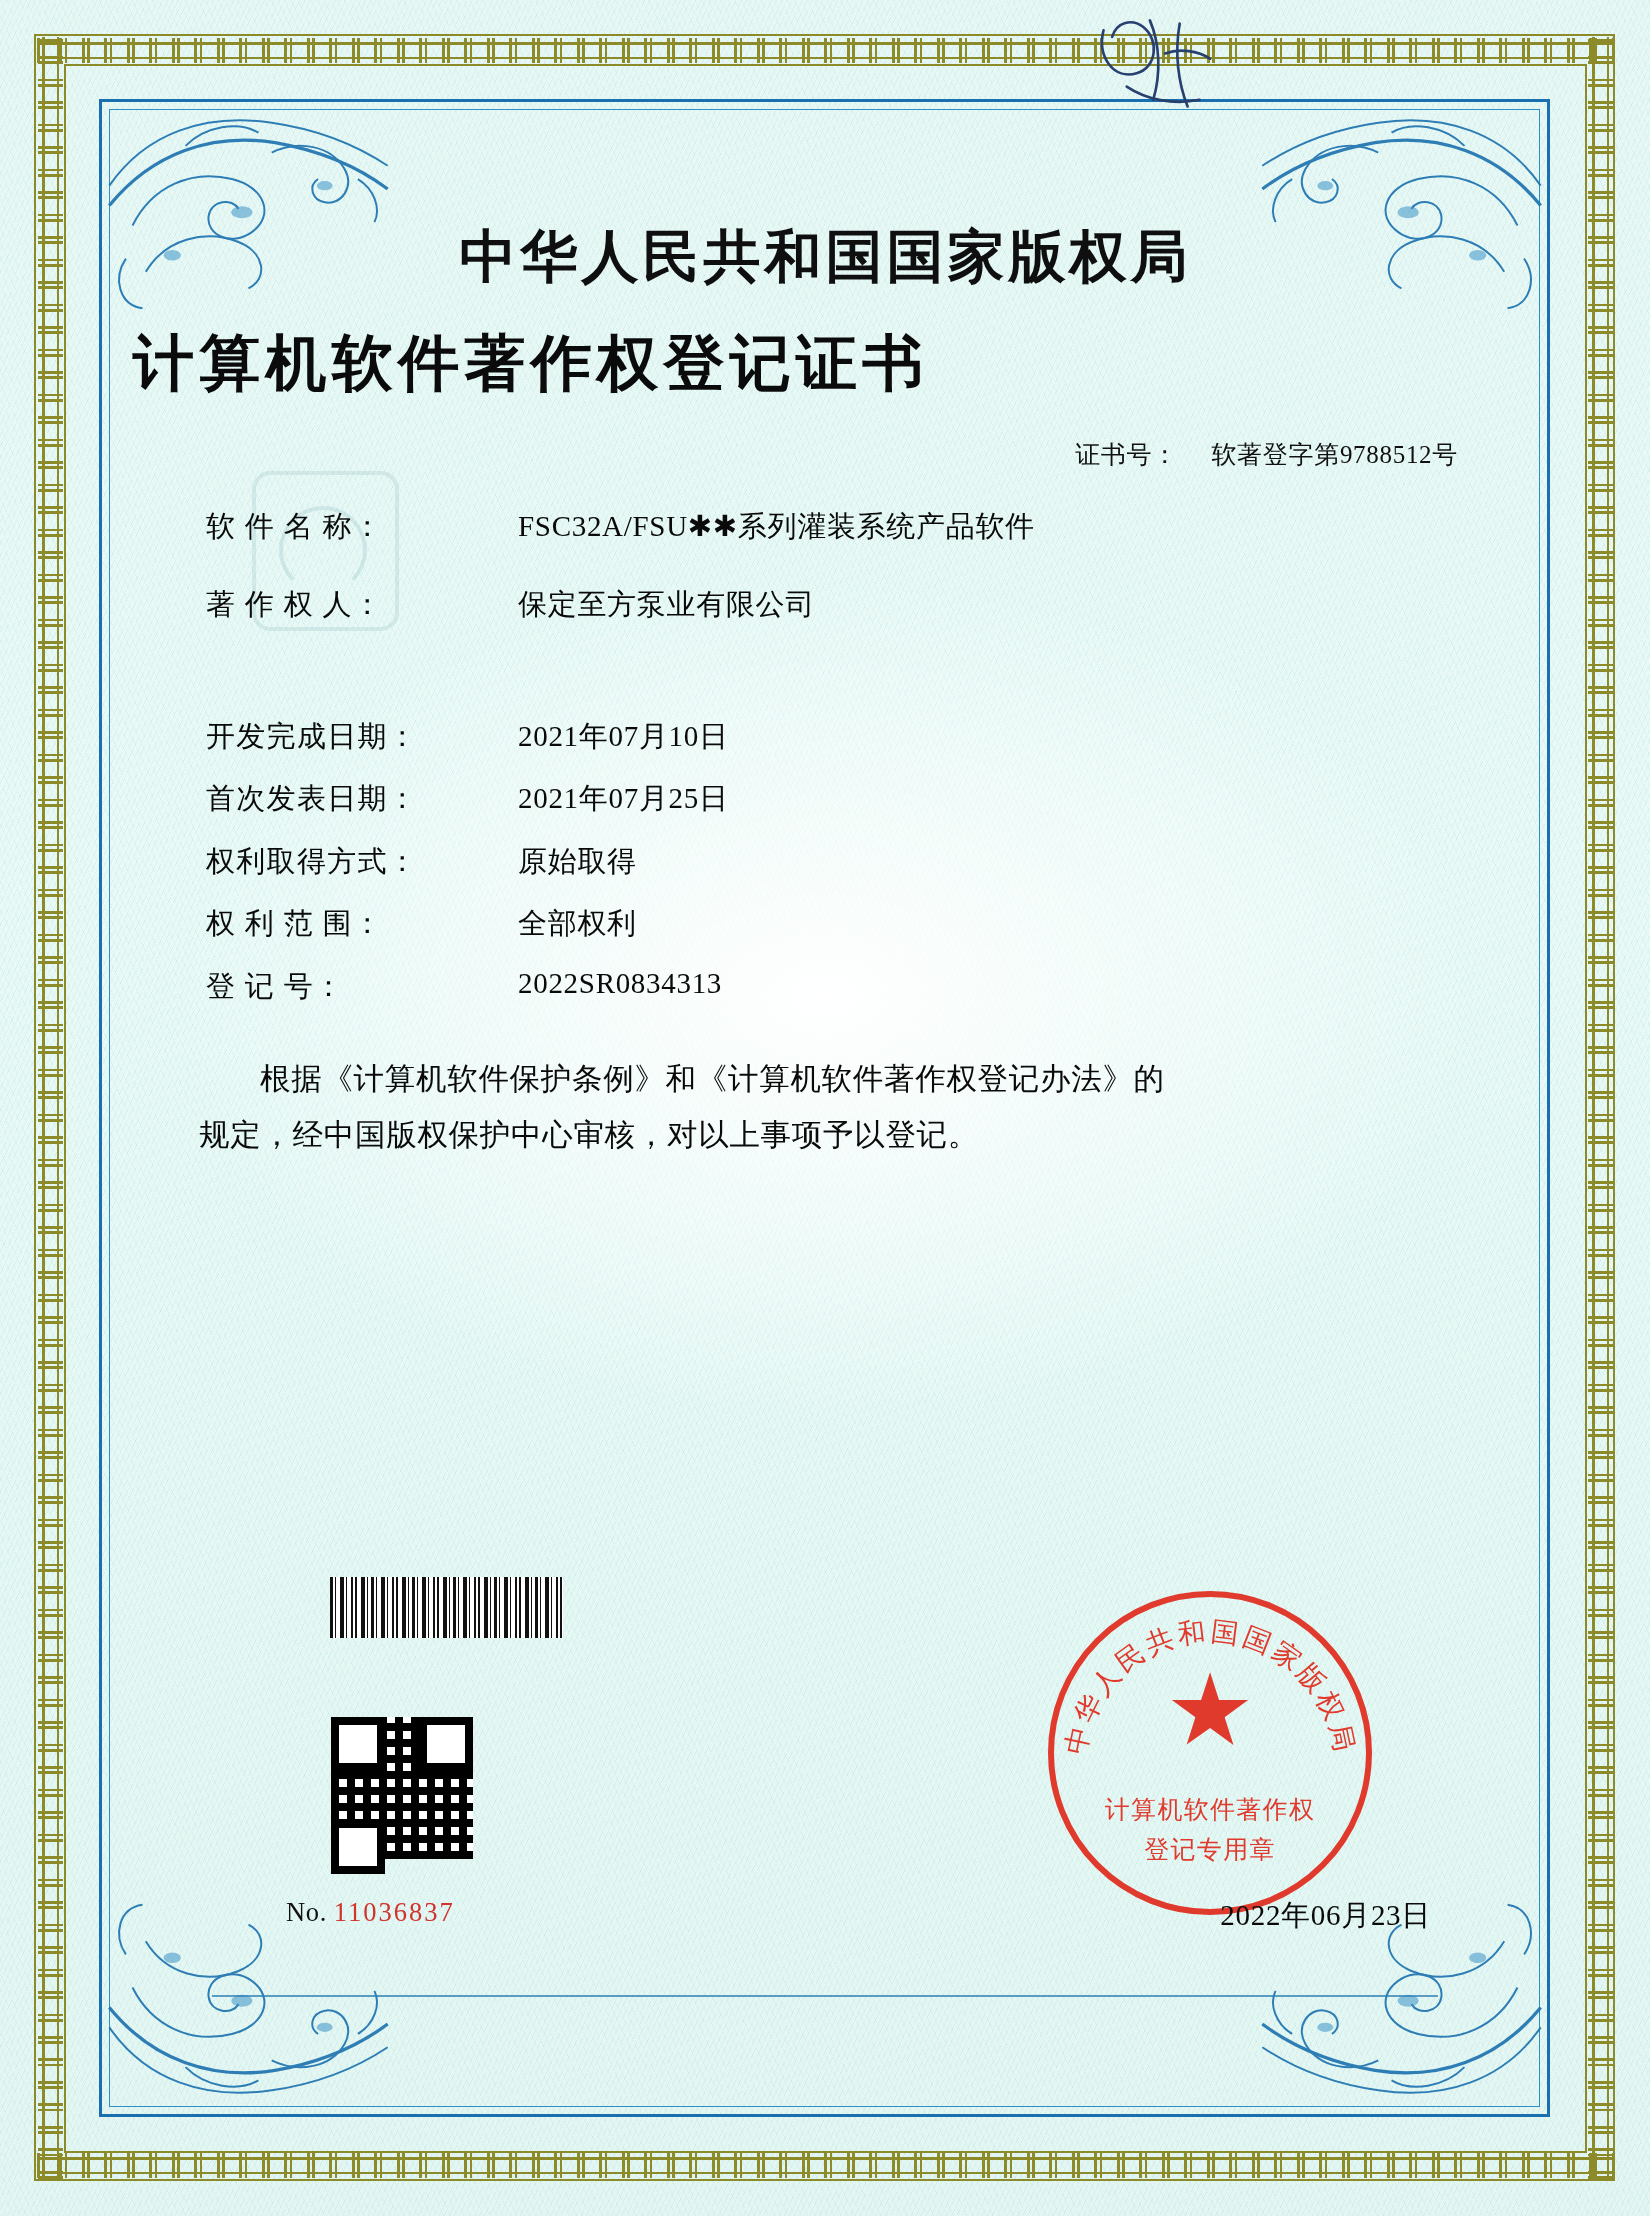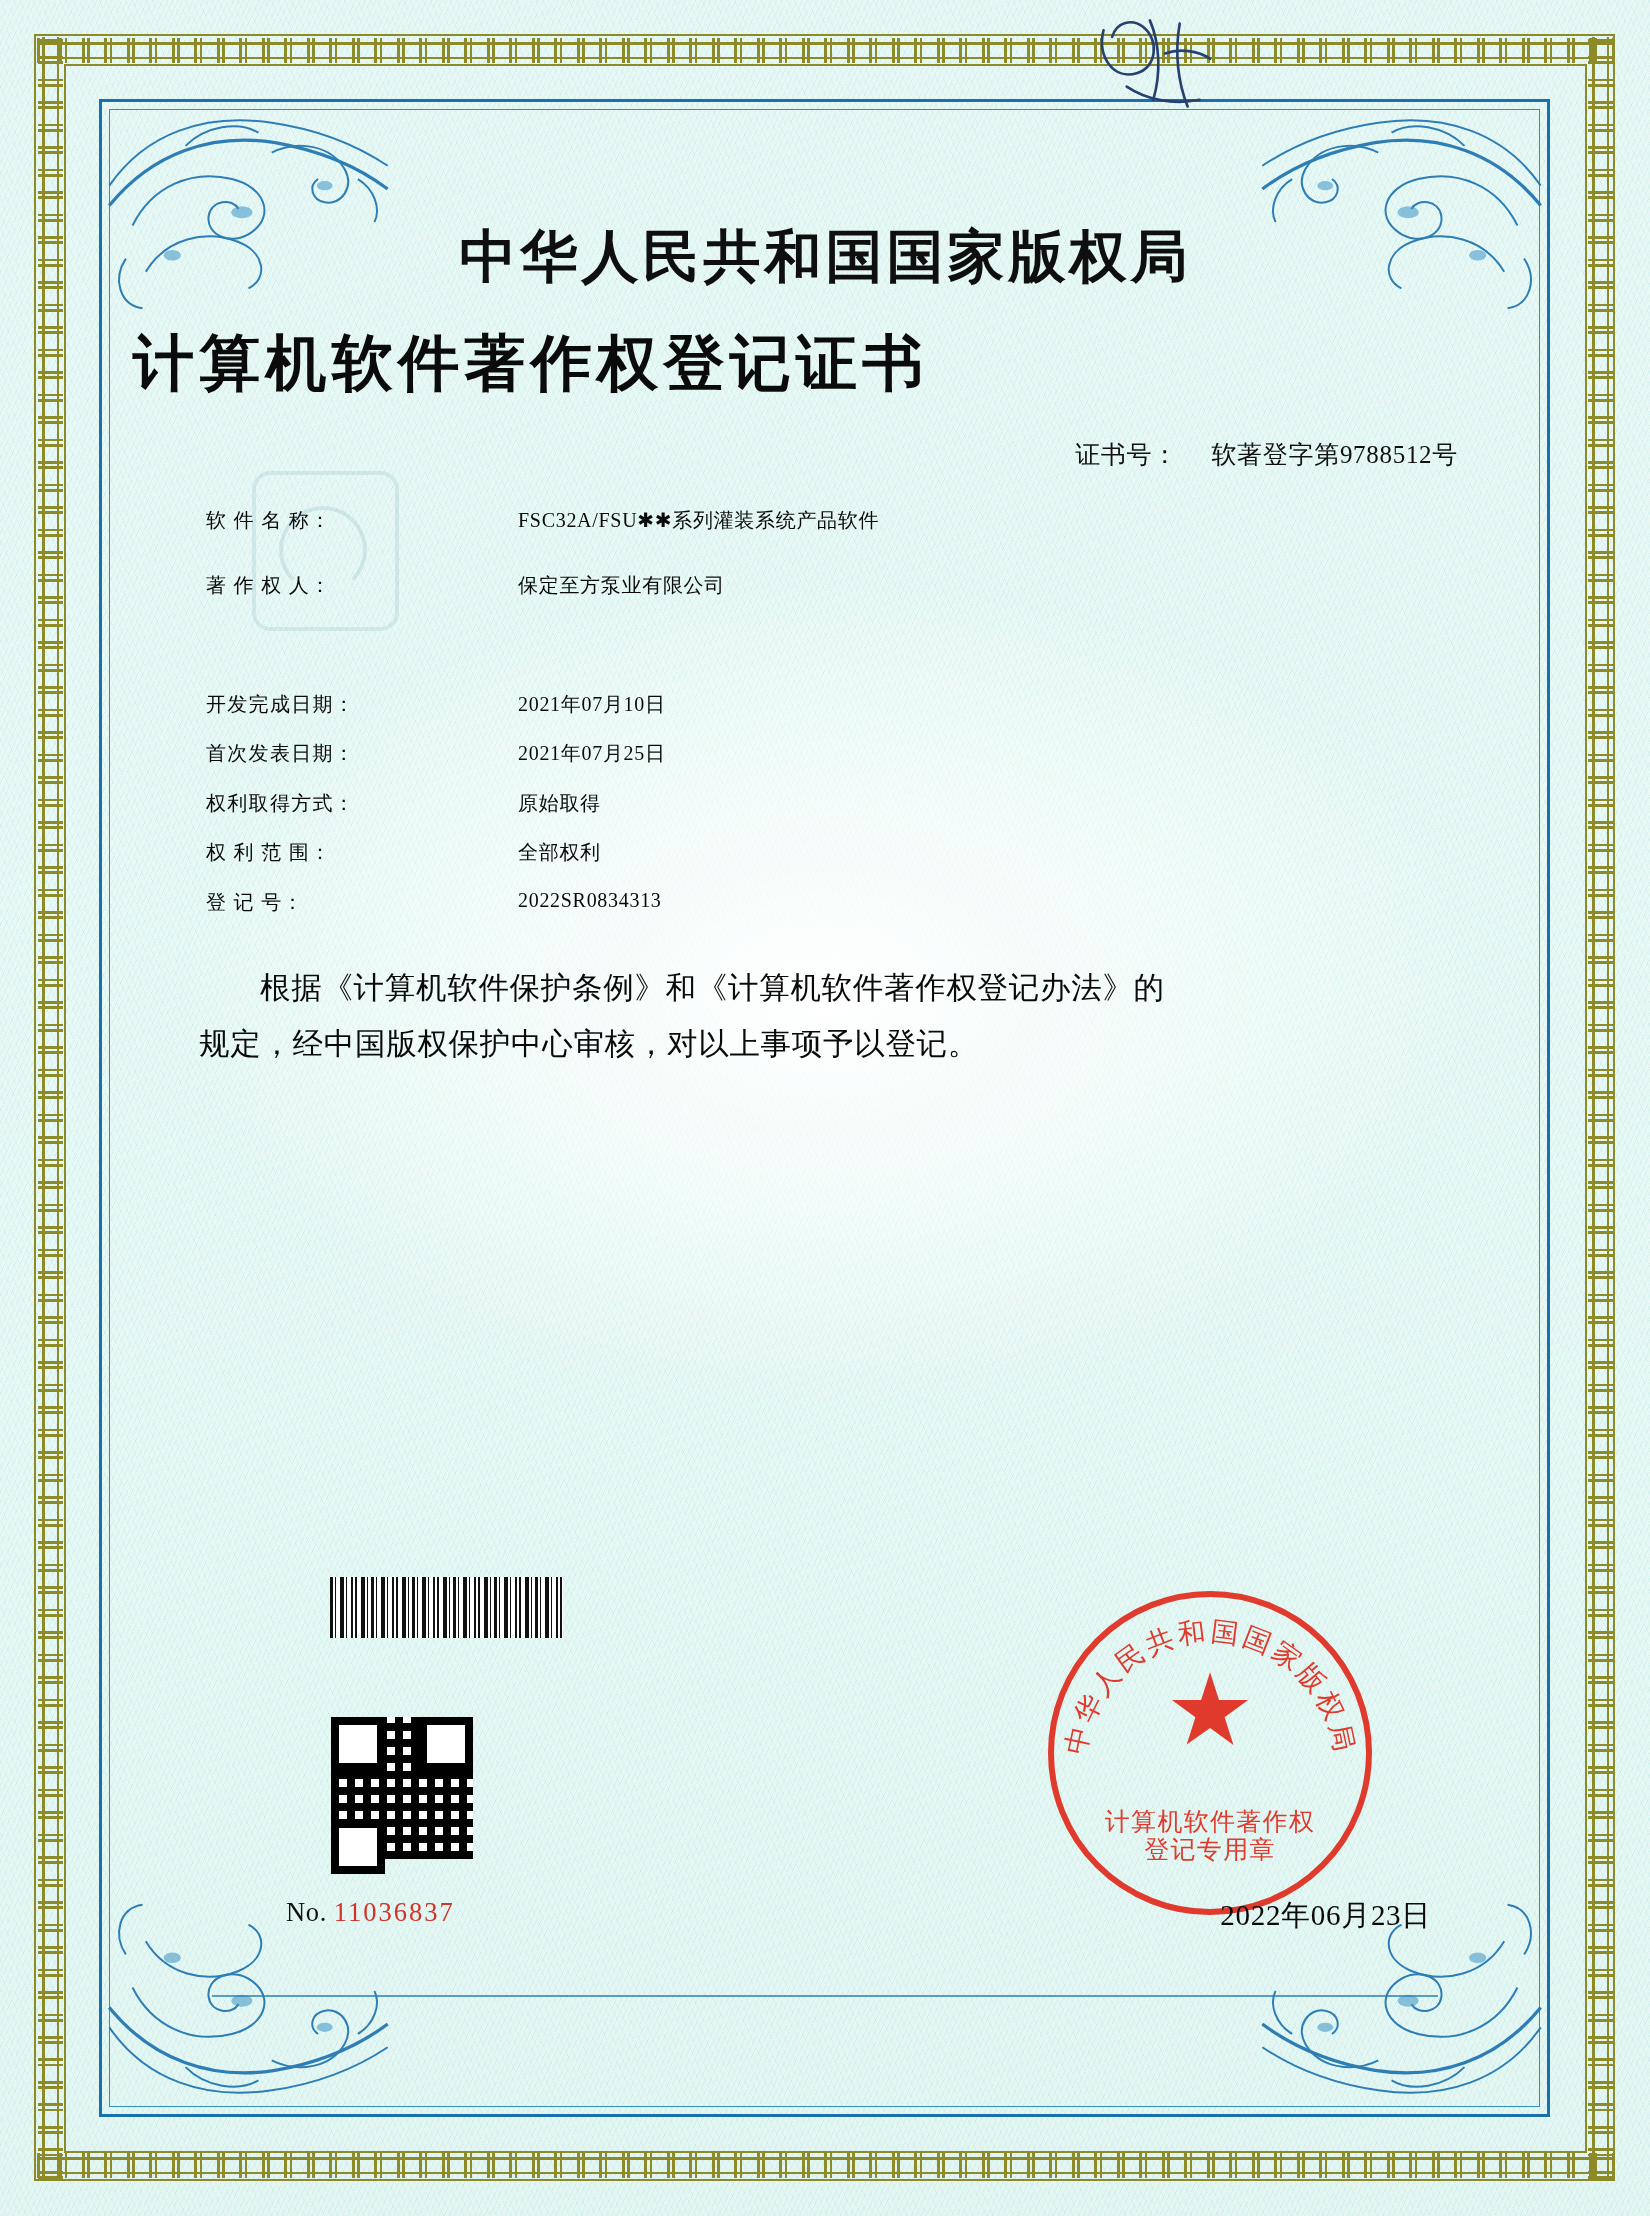--- a/index.html
+++ b/index.html
@@ -131,21 +131,21 @@
   .cert-no-row .label { margin-right: 26.5px; }
 
   .fields {
     margin-top: 36px;
     padding-left: 73px;
   }
   .field-row {
     display: flex;
     align-items: flex-start;
     margin-bottom: 22.5px;
-    font-size: 20px;
+    font-size: 29px;
     color: #0a0a0a;
   }
   .field-label {
     width: 312px;
     flex: 0 0 312px;
     letter-spacing: 1.3px;
     white-space: pre;
   }
   .field-value {
     flex: 1 1 auto;
@@ -240,21 +240,21 @@
     color: #e02b1d;
   }
   .seal .line1, .seal .line2 {
     position: absolute;
     width: 100%;
     text-align: center;
     font-size: 25px;
     letter-spacing: 1.3px;
     color: #e02b1d;
   }
-  .seal .line1 { top: 196px; margin-top: 12px; }
+  .seal .line1 { top: 196px; }
   .seal .line2 { top: 236px; }
 
   .issue-date {
     position: absolute;
     right: 219px; top: 1896px;
     font-size: 29px;
     color: #0a0a0a;
     letter-spacing: 0.7px;
   }
 

